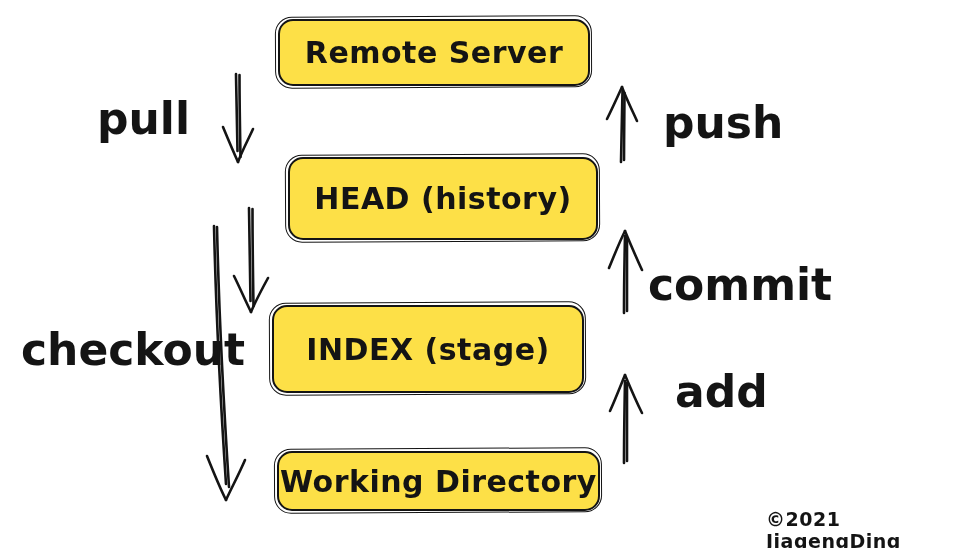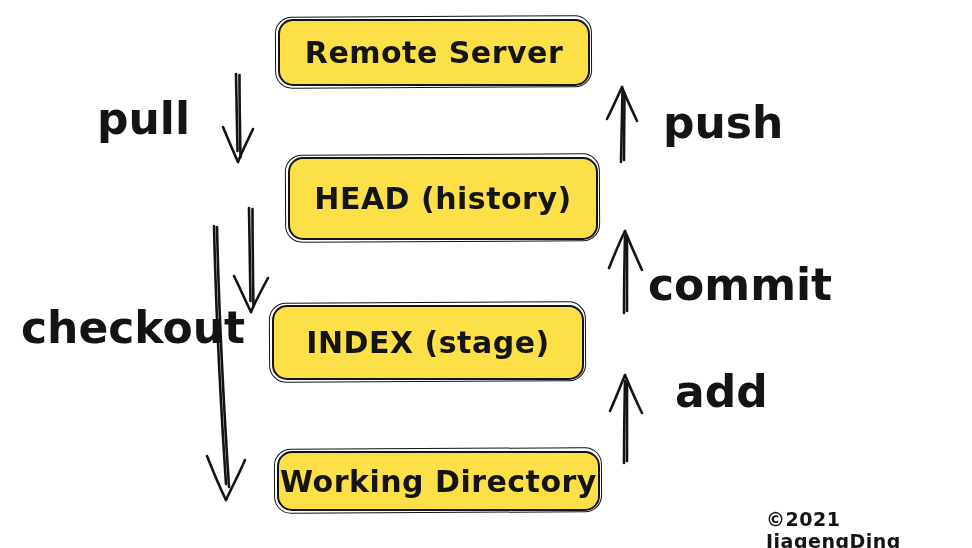--- a/index.html
+++ b/index.html
@@ -67,31 +67,31 @@
 <div class="canvas">
 
   <div class="box" style="left:278px; top:19px; width:312px; height:67px;">
     <span class="box-label">Remote Server</span>
   </div>
 
   <div class="box" style="left:272px; top:157px; width:310px; height:83px;margin-left:16px;">
     <span class="box-label">HEAD (history)</span>
   </div>
 
-  <div class="box" style="left:272px; top:305px; width:312px; height:75px;">
+  <div class="box" style="left:272px; top:305px; width:312px; height:88px;">
     <span class="box-label">INDEX (stage)</span>
   </div>
 
   <div class="box" style="left:277px; top:451px; width:323px; height:60px;">
     <span class="box-label">Working Directory</span>
   </div>
 
   <div class="edge-label" style="left:97px; top:93px;">pull</div>
   <div class="edge-label" style="left:663px; top:97px;">push</div>
-  <div class="edge-label" style="left:21px; top:302px;">checkout</div>
+  <div class="edge-label" style="left:21px; top:324px;">checkout</div>
   <div class="edge-label" style="left:648px; top:259px;">commit</div>
   <div class="edge-label" style="left:675px; top:366px;">add</div>
 
   <svg class="arrow" style="left:216px; top:71px;" width="44" height="95" viewBox="0 0 44 95">
     <path d="M20 3 C20.5 30 21 58 21.5 80"></path>
     <path d="M23.5 4 C23.5 32 24 60 24.5 86"></path>
     <path d="M7 56 C12 68 17 80 22 91"></path>
     <path d="M37 58 C32 69 26 80 22 91"></path>
   </svg>
 

